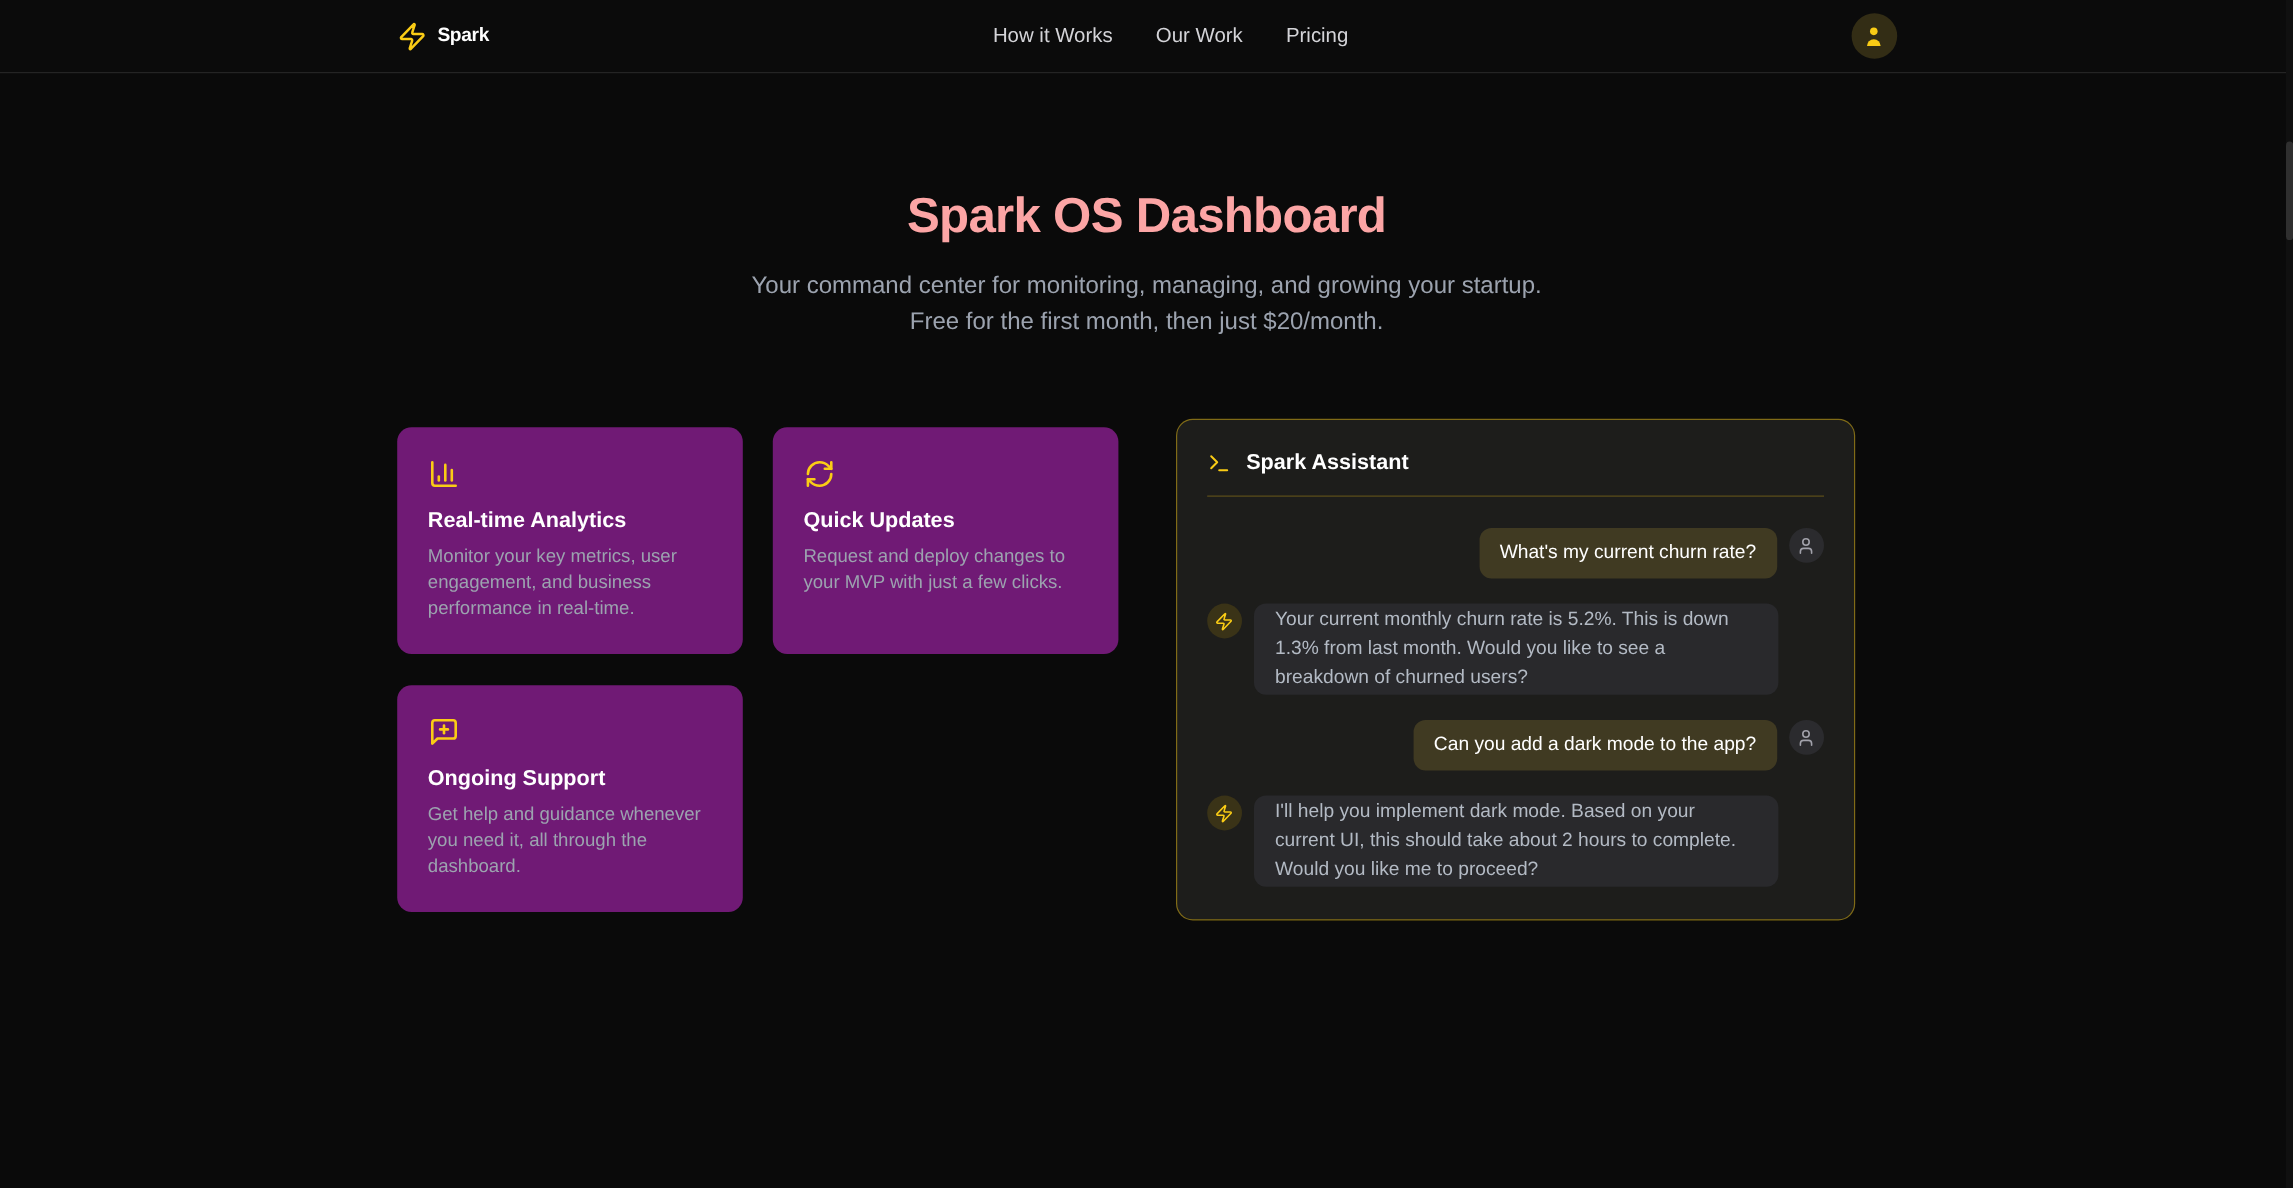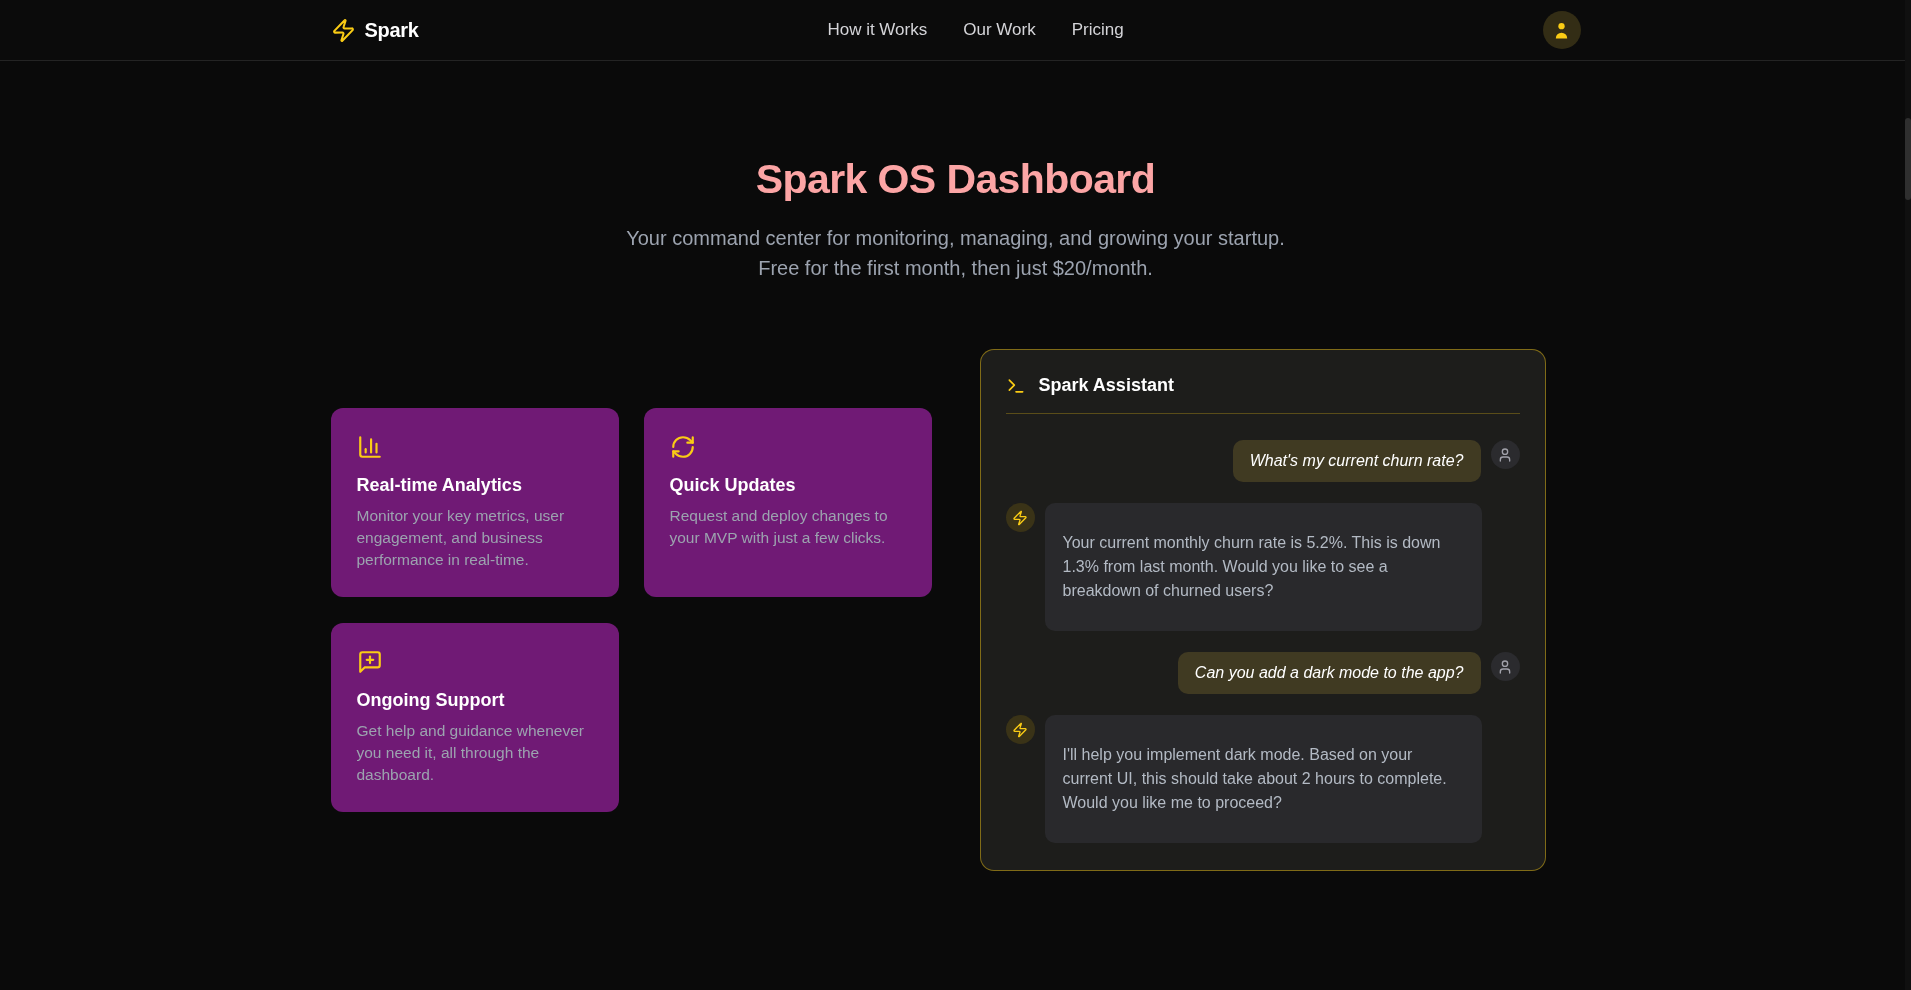--- a/index.html
+++ b/index.html
@@ -19,21 +19,21 @@
     background: #0b0b0b;
   }
   .nav-inner {
     width: 1250px; height: 100%;
     margin: 0 auto;
     display: flex; align-items: center;
     position: relative;
   }
   .brand { display: flex; align-items: center; gap: 9px; cursor: pointer; }
   .brand svg { width: 25px; height: 25px; color: #facc15; }
-  .brand-text { font-size: 20px; font-weight: 700; color: #fff; letter-spacing: -0.3px; }
+  .brand-text { font-size: 16px; font-weight: 700; color: #fff; letter-spacing: -0.3px; }
   .nav-links {
     position: absolute; left: 50%; transform: translateX(-50%);
     display: flex; gap: 36px; margin-left: 20px;
   }
   .nav-link {
     font-size: 17px; color: #d4d4d8; text-decoration: none; cursor: pointer;
   }
   .avatar-btn {
     margin-left: auto;
     width: 38px; height: 38px; border-radius: 50%;
@@ -84,37 +84,37 @@
   }
   .chat-header {
     display: flex; align-items: center; gap: 13px;
     padding-bottom: 17px;
     border-bottom: 1px solid rgba(250, 204, 21, 0.28);
   }
   .chat-header svg { width: 20px; height: 20px; color: #facc15; }
   .chat-title { font-size: 18px; font-weight: 700; color: #fff; }
   .messages { margin-top: 26px; display: flex; flex-direction: column; gap: 21px; }
   .msg-row { display: flex; gap: 10px; align-items: flex-start; }
-  .msg-row.user { justify-content: flex-end; font-style: italic; }
+  .msg-row.user { justify-content: flex-end; }
   .avatar-sm {
     width: 29px; height: 29px; border-radius: 50%; flex-shrink: 0;
     display: flex; align-items: center; justify-content: center;
   }
   .avatar-sm.user-av { background: #2b2b2e; }
   .avatar-sm.user-av svg { width: 16px; height: 16px; color: #a1a1aa; }
   .avatar-sm.bot-av { background: #3a3317; }
   .avatar-sm.bot-av svg { width: 16px; height: 16px; color: #facc15; }
   .bubble { border-radius: 10px; font-size: 16px; }
   .bubble.user-b {
     background: #403a22; color: #fff;
     padding: 12px 17px; max-width: 430px;
   }
   .bubble.bot-b {
     background: #29292c; color: #b3bac4;
-    padding: 28px 18px; max-width: 437px; line-height: 1.5;
+    padding: 2px 18px; max-width: 437px; line-height: 1.5;
   }
 
   
   .scrollbar-track {
     position: absolute; top: 0; right: 0; width: 6px; height: 990px;
     background: #101010;
   }
   .scrollbar-thumb {
     position: absolute; top: 118px; right: 0; width: 6px; height: 82px;
     background: #2f2f2f; border-radius: 3px;

